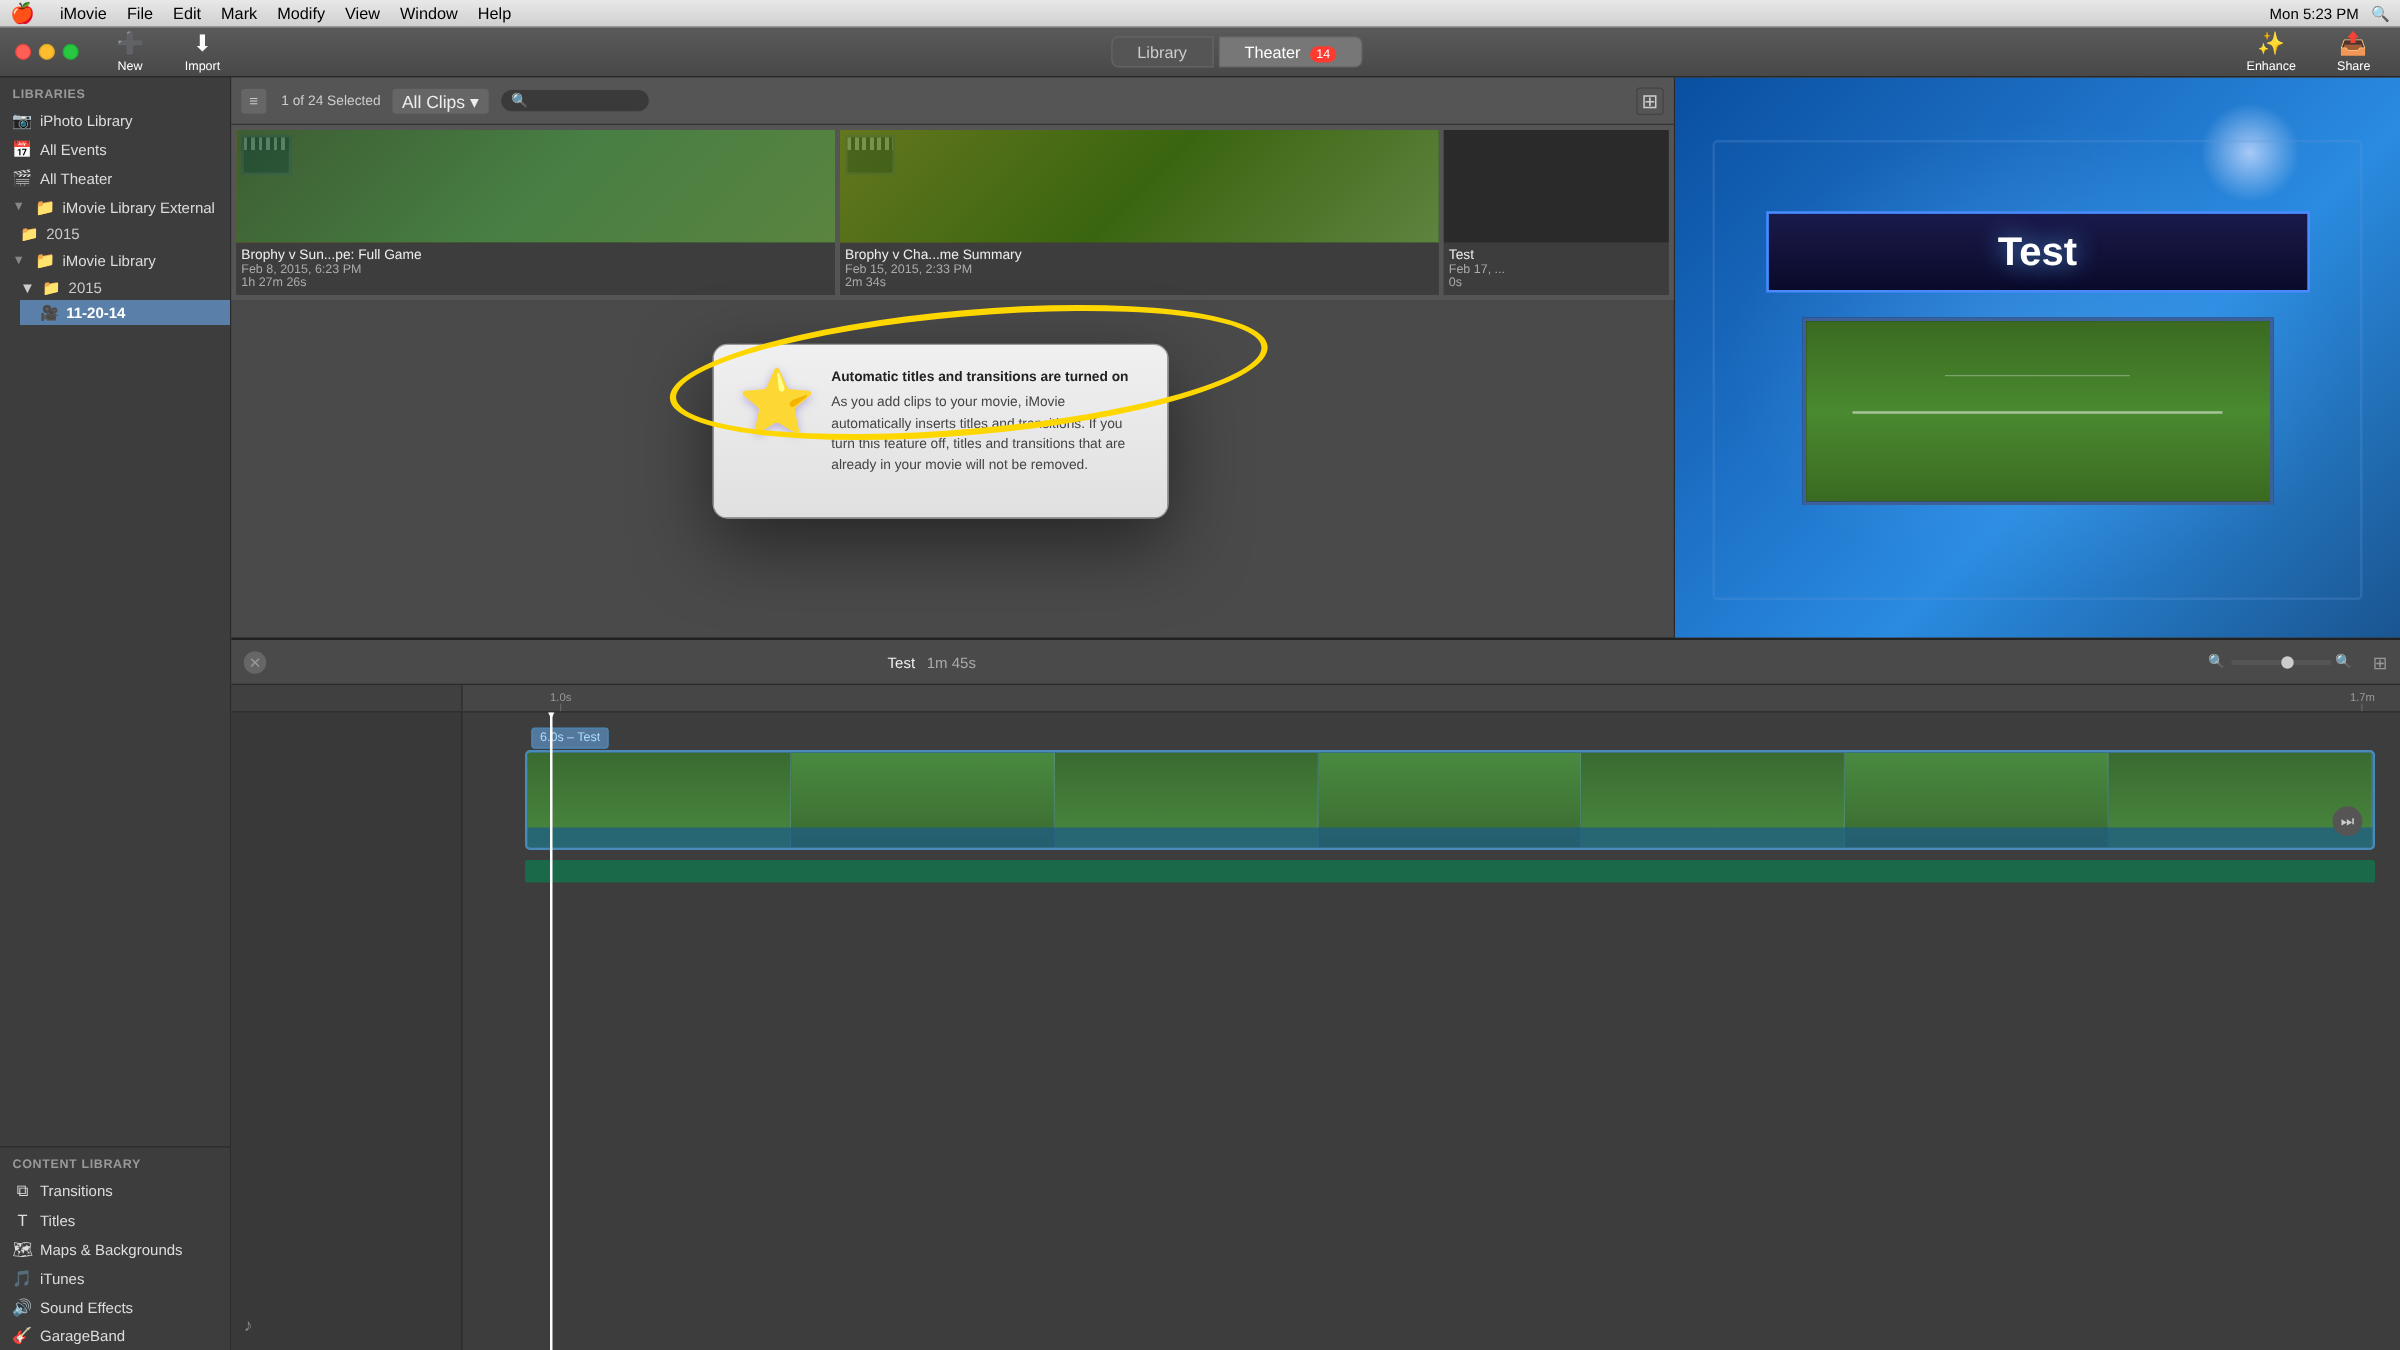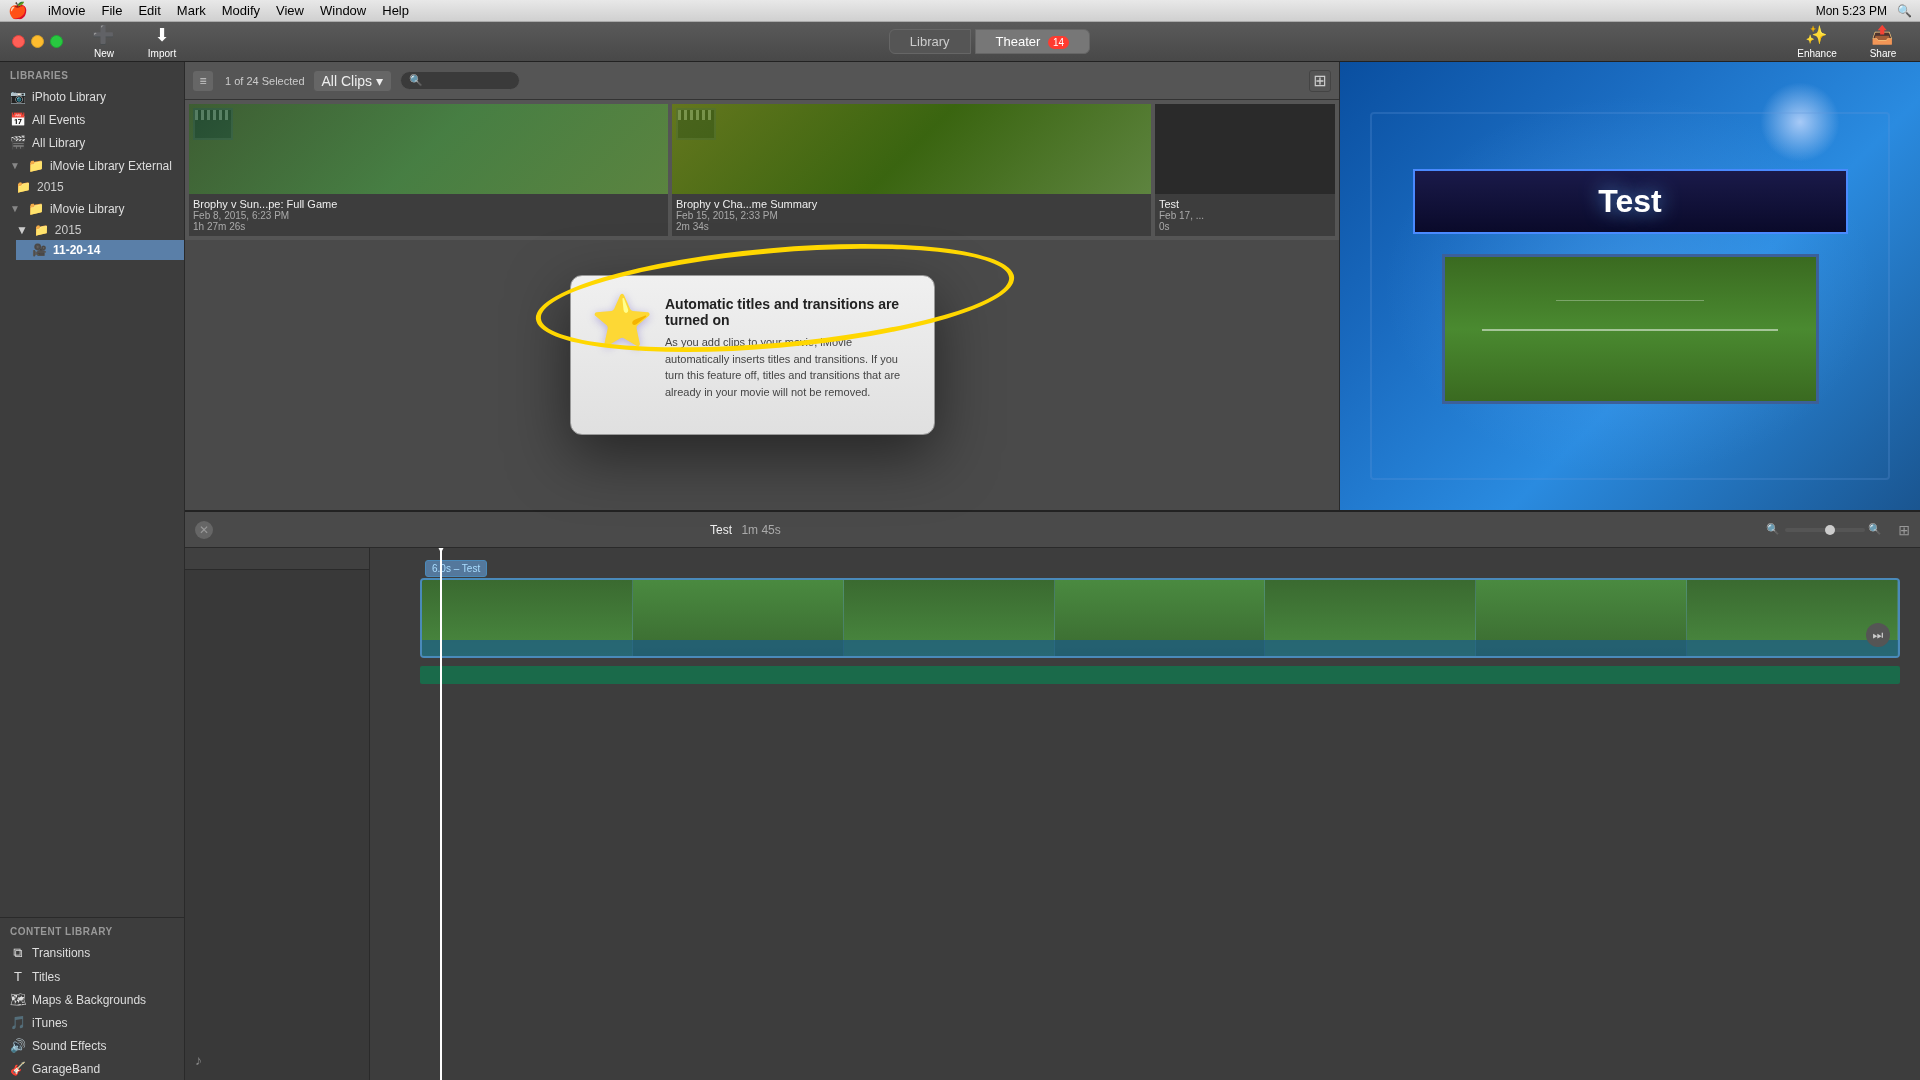--- a/index.html
+++ b/index.html
@@ -466,21 +466,21 @@
     }
 
     .star-shape {
       font-size: 50px;
       color: #6a4fcf;
       line-height: 1;
       filter: drop-shadow(0 2px 4px rgba(100,80,200,0.4));
     }
 
     .dialog-text h3 {
-      font-size: 14px;
+      font-size: 11px;
       font-weight: 700;
       color: #222;
       margin-bottom: 6px;
     }
 
     .dialog-text p {
       font-size: 11px;
       color: #444;
       line-height: 1.5;
     }
@@ -643,21 +643,21 @@
     <div class="sidebar-item">
       <span class="si-icon">📷</span>
       <span>iPhoto Library</span>
     </div>
     <div class="sidebar-item">
       <span class="si-icon">📅</span>
       <span>All Events</span>
     </div>
     <div class="sidebar-item">
       <span class="si-icon">🎬</span>
-      <span>All Library</span>
+      <span>All Theater</span>
     </div>
 
     <div class="sidebar-item">
       <span class="expand">▼</span>
       <span class="si-icon">📁</span>
       <span>iMovie Library External</span>
     </div>
     <div class="sidebar-subitem">
       <span class="si-icon">📁</span>
       <span>2015</span>
@@ -814,20 +814,30 @@
           <div style="height:22px;background:#404040;border-bottom:1px solid #2a2a2a;"></div>
           <div style="flex:1;display:flex;flex-direction:column;justify-content:flex-end;padding-bottom:10px;">
             <div style="height:20px;display:flex;align-items:center;padding:0 10px;">
               <span style="color:#888;font-size:14px;">♪</span>
             </div>
           </div>
         </div>
 
         <div id="timeline-main">
 
+          <div class="timeline-ruler">
+            <div class="ruler-mark" style="left:70px;">
+              <span>1.0s</span>
+              <div class="ruler-tick"></div>
+            </div>
+            <div class="ruler-mark" style="right:20px;">
+              <span>1.7m</span>
+              <div class="ruler-tick"></div>
+            </div>
+          </div>
 
           <div id="timeline-tracks">
 
             <div class="timeline-playhead">
               <div class="playhead-head"></div>
             </div>
 
             <div style="position:absolute;top:12px;left:55px;">
               <div style="background:rgba(100,160,220,0.6);color:#adf;font-size:10px;padding:2px 6px;border-radius:3px;border:1px solid #4a8aba;">6.0s – Test</div>
             </div>

